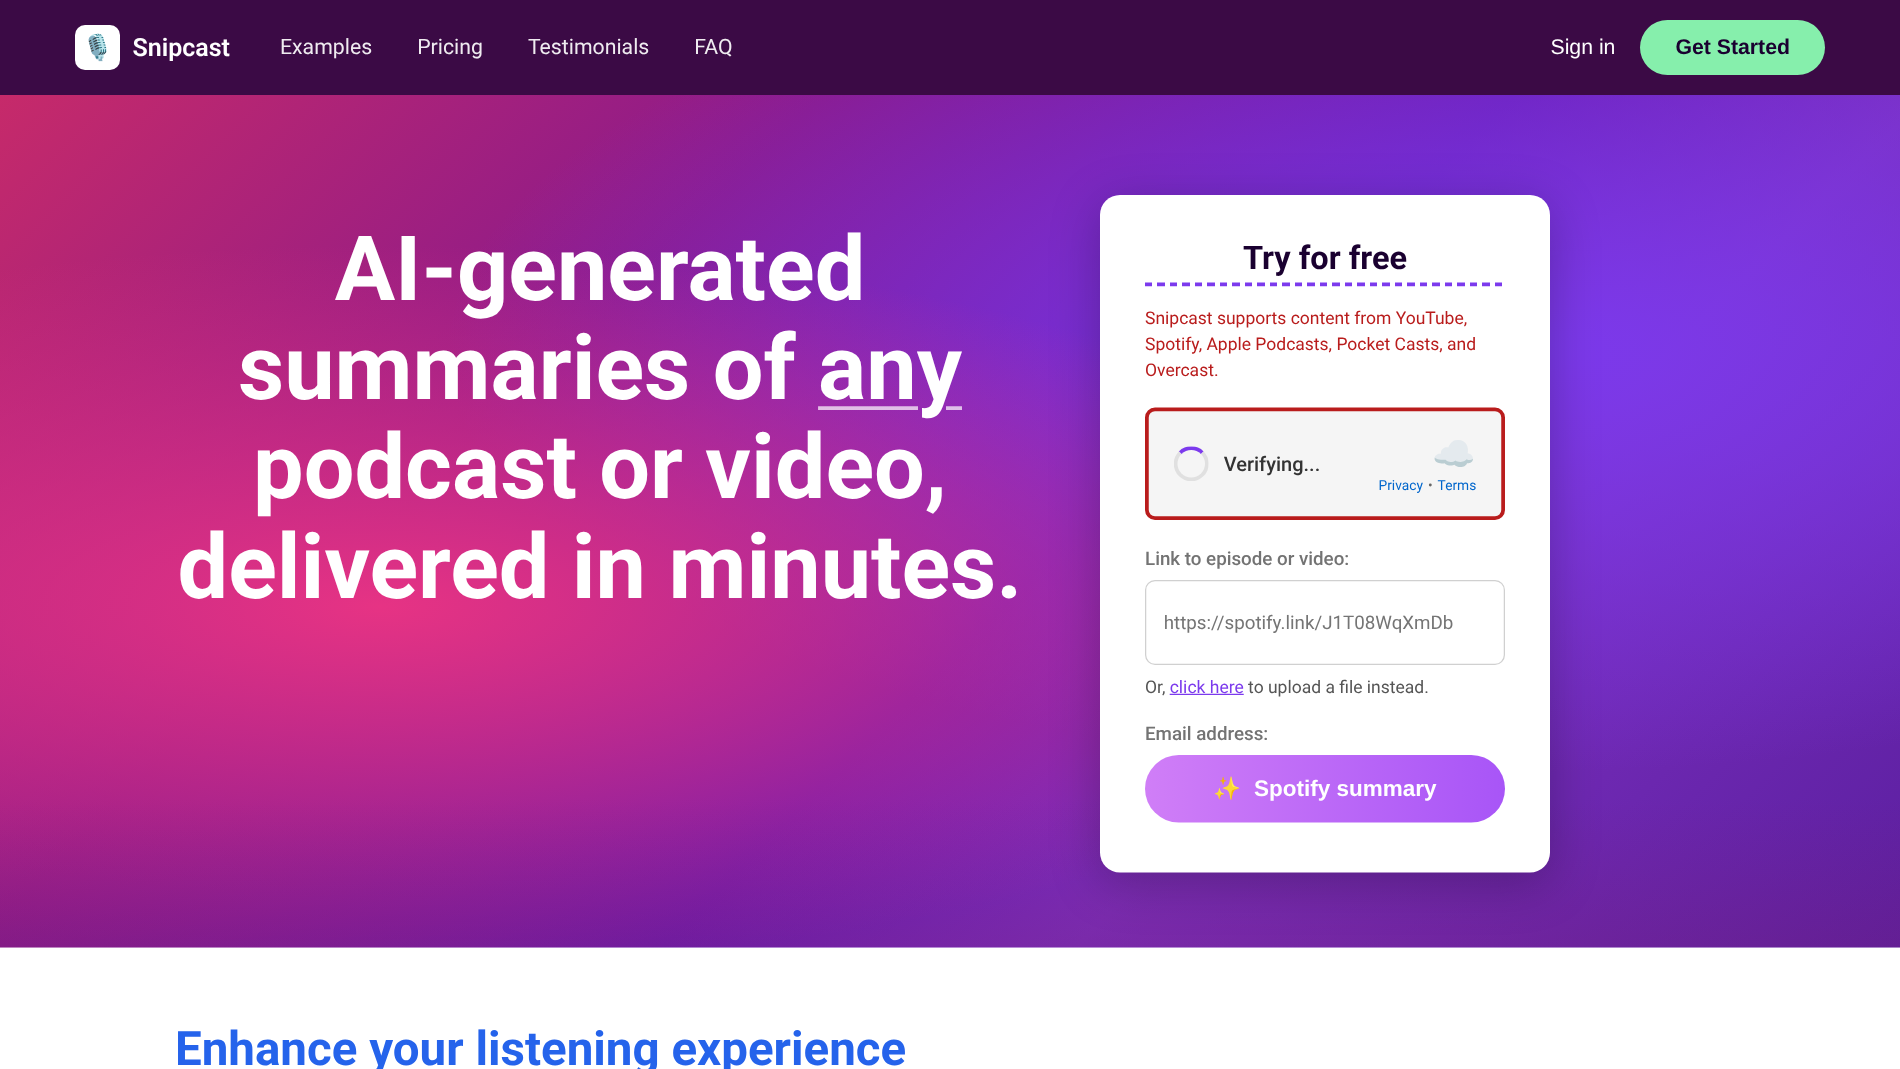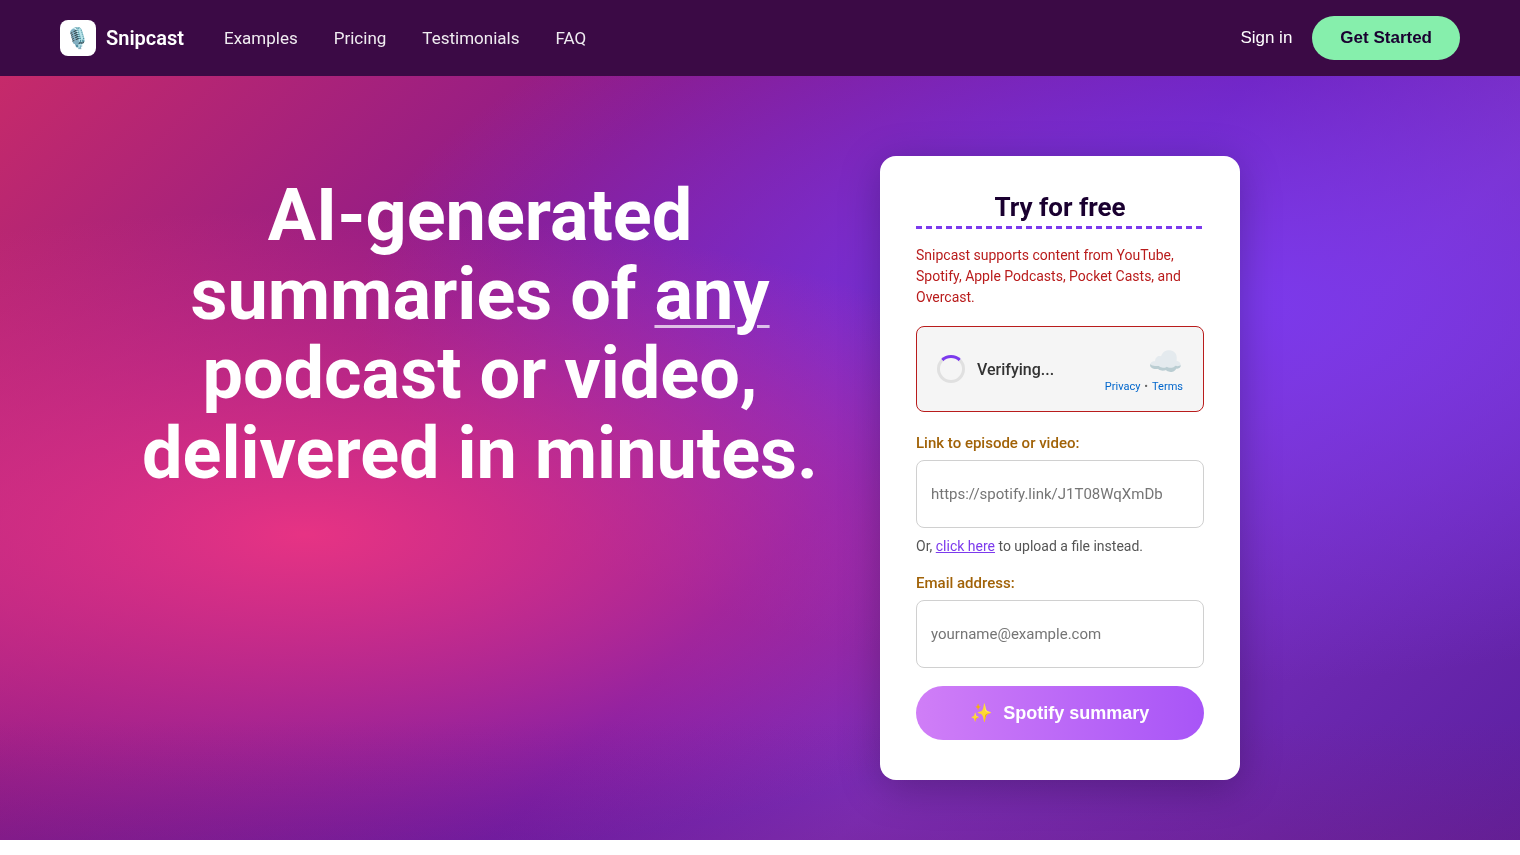--- a/index.html
+++ b/index.html
@@ -173,21 +173,21 @@
     .card-subtitle {
       font-size: 14px;
       color: #b91c1c;
       text-align: left;
       margin-bottom: 18px;
       line-height: 1.5;
     }
 
     .cloudflare-box {
       background: #f5f5f5;
-      border: 1px solid #b91c1c;
+      border: 3px solid #b91c1c;
       border-radius: 8px;
       padding: 18px 20px;
       display: flex;
       align-items: center;
       justify-content: space-between;
       margin-bottom: 22px;
     }
 
     .cf-left {
       display: flex;
@@ -233,21 +233,21 @@
     }
 
     .cf-link {
       color: #0066cc;
       text-decoration: none;
       font-size: 11px;
     }
 
     .form-label {
       font-size: 15px;
-      color: #a16207;
+      color: #737373;
       display: block;
       margin-bottom: 8px;
       font-weight: 500;
     }
 
     .form-input {
       width: 100%;
       border: 1.5px solid #d0d0d0;
       border-radius: 8px;
       padding: 24px 14px;
@@ -369,21 +369,20 @@
       </div>
 
       <label class="form-label">Link to episode or video:</label>
       <input class="form-input" type="text" placeholder="https://spotify.link/J1T08WqXmDb" style="">
 
       <p class="upload-text">
         <span>Or, </span><a class="upload-link">click here</a><span> to upload a file instead.</span>
       </p>
 
       <label class="form-label">Email address:</label>
-      <input class="form-input" type="email" placeholder="yourname@example.com" style="">
 
       <button class="generate-btn">
         <span class="btn-icon">✨</span>
         <span>Spotify summary</span>
       </button>
     </div>
   </div>
 
   <div class="hero-bottom-fade"></div>
 </section>

